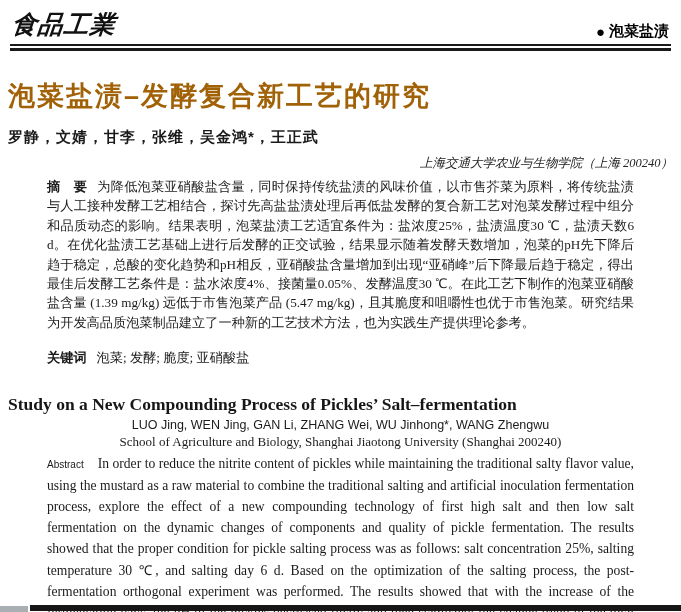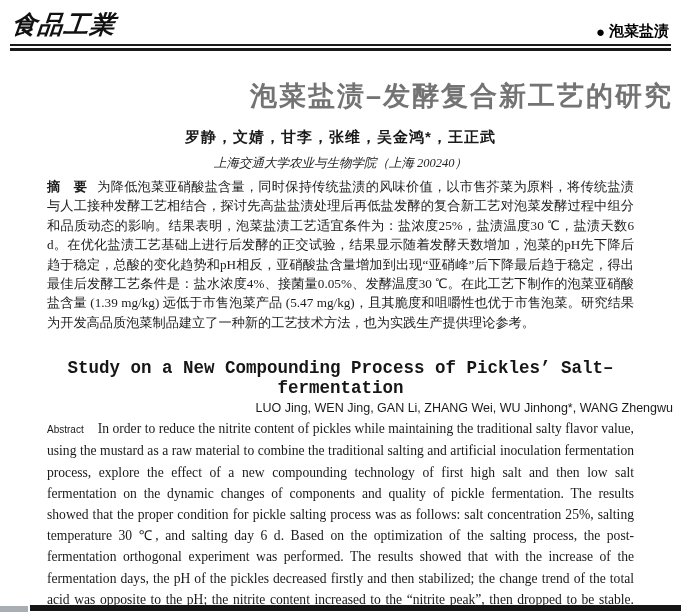--- a/index.html
+++ b/index.html
@@ -34,36 +34,35 @@
   .bullet { font-size: 15px; line-height: 1; }
   .rule {
     border-top: 2px solid #1a1a1a;
     border-bottom: 3px solid #1a1a1a;
     height: 7px;
     margin: 0 2px;
   }
 
   
   .cn-title {
-    text-align: right;
+    text-align: left;
     font-family: "Liberation Sans", sans-serif;
     font-size: 27px; font-weight: bold;
     letter-spacing: 2px;
     margin-top: 27px;
-    color: #737373;
+    color: #a16207;
   }
   .cn-authors {
-    text-align: center;
     font-family: "Liberation Sans", sans-serif;
     font-size: 15px; font-weight: 600;
     letter-spacing: 1px;
     margin-top: 14px;
   }
   .cn-affiliation {
-    text-align: center;
+    text-align: right;
     font-style: italic;
     font-size: 12.5px;
     margin-top: 8px;
     color: #222;
   }
   .cn-abstract {
     margin: 5px 39px 16px 39px;
     font-size: 13.2px;
     line-height: 19.4px;
     text-align: justify;
@@ -71,28 +70,27 @@
   }
   .cn-label { font-weight: bold; margin-right: 10px; font-family: "Liberation Sans", sans-serif; }
   .cn-keywords {
     margin: 1px 39px 0 39px;
     font-size: 13.2px;
     line-height: 19.4px;
   }
 
   
   .en-title {
-    text-align: center;
-    font-family: Liberation Mono, monospace;
+    font-family: Liberation Serif, serif;
     font-size: 17.5px;
     margin-top: 26px;
     color: #161616;
   }
   .en-authors {
-    text-align: right;
+    text-align: center;
     font-family: "Liberation Sans", sans-serif;
     font-size: 12.5px;
     margin-top: 3px;
   }
   .en-affiliation {
     text-align: center;
     font-size: 13px;
     margin-top: 2px;
   }
   .en-abstract {
@@ -134,23 +132,25 @@
     </div>
   </div>
   <div class="rule"></div>
 
   <h1 class="cn-title">泡菜盐渍–发酵复合新工艺的研究</h1>
   <div class="cn-authors">罗静，文婧，甘李，张维，吴金鸿*，王正武</div>
   <div class="cn-affiliation">上海交通大学农业与生物学院（上海 200240）</div>
 
   <p class="cn-abstract"><span class="cn-label">摘　要</span><span>为降低泡菜亚硝酸盐含量，同时保持传统盐渍的风味价值，以市售芥菜为原料，将传统盐渍与人工接种发酵工艺相结合，探讨先高盐盐渍处理后再低盐发酵的复合新工艺对泡菜发酵过程中组分和品质动态的影响。结果表明，泡菜盐渍工艺适宜条件为：盐浓度25%，盐渍温度30 ℃，盐渍天数6 d。在优化盐渍工艺基础上进行后发酵的正交试验，结果显示随着发酵天数增加，泡菜的pH先下降后趋于稳定，总酸的变化趋势和pH相反，亚硝酸盐含量增加到出现“亚硝峰”后下降最后趋于稳定，得出最佳后发酵工艺条件是：盐水浓度4%、接菌量0.05%、发酵温度30 ℃。在此工艺下制作的泡菜亚硝酸盐含量 (1.39 mg/kg) 远低于市售泡菜产品 (5.47 mg/kg)，且其脆度和咀嚼性也优于市售泡菜。研究结果为开发高品质泡菜制品建立了一种新的工艺技术方法，也为实践生产提供理论参考。</span></p>
 
+  <p class="cn-keywords"><span class="cn-label">关键词</span><span>泡菜; 发酵; 脆度; 亚硝酸盐</span></p>
 
   <h2 class="en-title">Study on a New Compounding Process of Pickles’ Salt–fermentation</h2>
   <div class="en-authors">LUO Jing, WEN Jing, GAN Li, ZHANG Wei, WU Jinhong*, WANG Zhengwu</div>
+  <div class="en-affiliation">School of Agriculture and Biology, Shanghai Jiaotong University (Shanghai 200240)</div>
 
   <p class="en-abstract"><span class="en-label">Abstract</span><span>In order to reduce the nitrite content of pickles while maintaining the traditional salty flavor value, using the mustard as a raw material to combine the traditional salting and artificial inoculation fermentation process, explore the effect of a new compounding technology of first high salt and then low salt fermentation on the dynamic changes of components and quality of pickle fermentation. The results showed that the proper condition for pickle salting process was as follows: salt concentration 25%, salting temperature 30 ℃, and salting day 6 d. Based on the optimization of the salting process, the post-fermentation orthogonal experiment was performed. The results showed that with the increase of the fermentation days, the pH of the pickles decreased firstly and then stabilized; the change trend of the total acid was opposite to the pH; the nitrite content increased to the “nitrite peak”, then dropped to be stable. The optimum post-fermentation process condition was as follows: salt concentration 4%, bacterial inoculum 0.05% and fermentation temperature 30 ℃. The nitrite content (1.39 mg/kg) was much lower than the marketed pickle product (5.47 mg/kg), and its crispness and chewiness were also superior to those of the market. A new process technology method for the development of high-quality pickle products was established and the theoretical reference for practical production was provided.</span></p>
 
 </div>
 
 <div class="bottom-bar">
   <div class="gray-block"></div>
   <div class="dark-bar"></div>
 </div>
 

